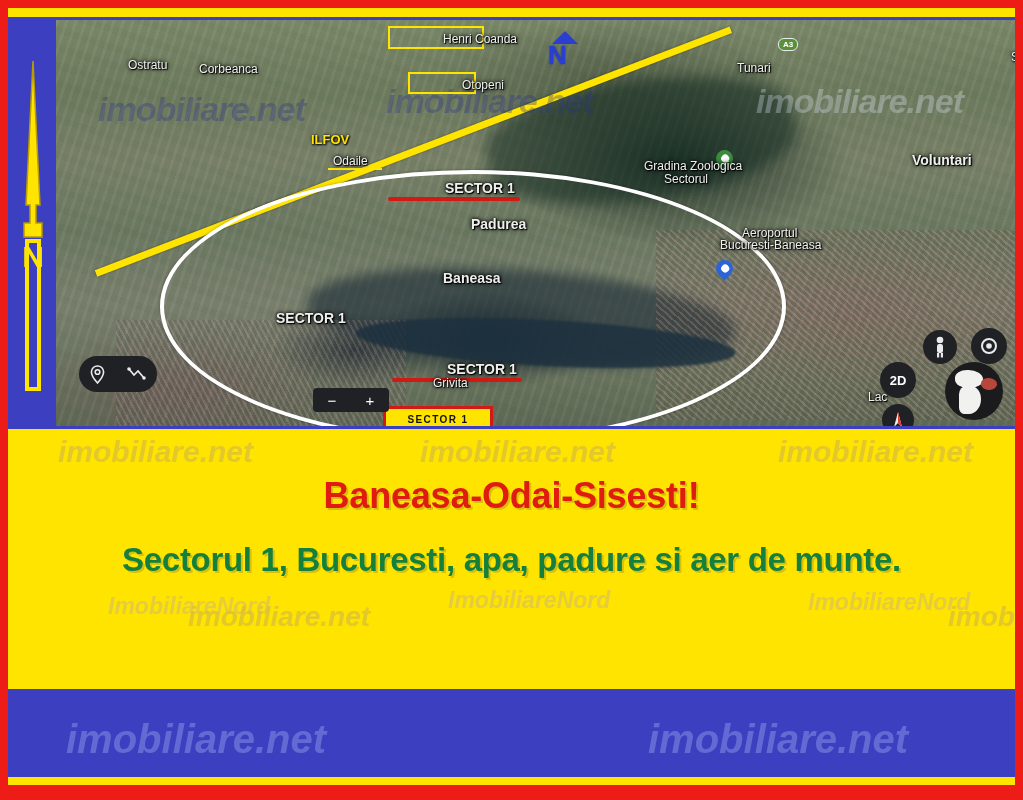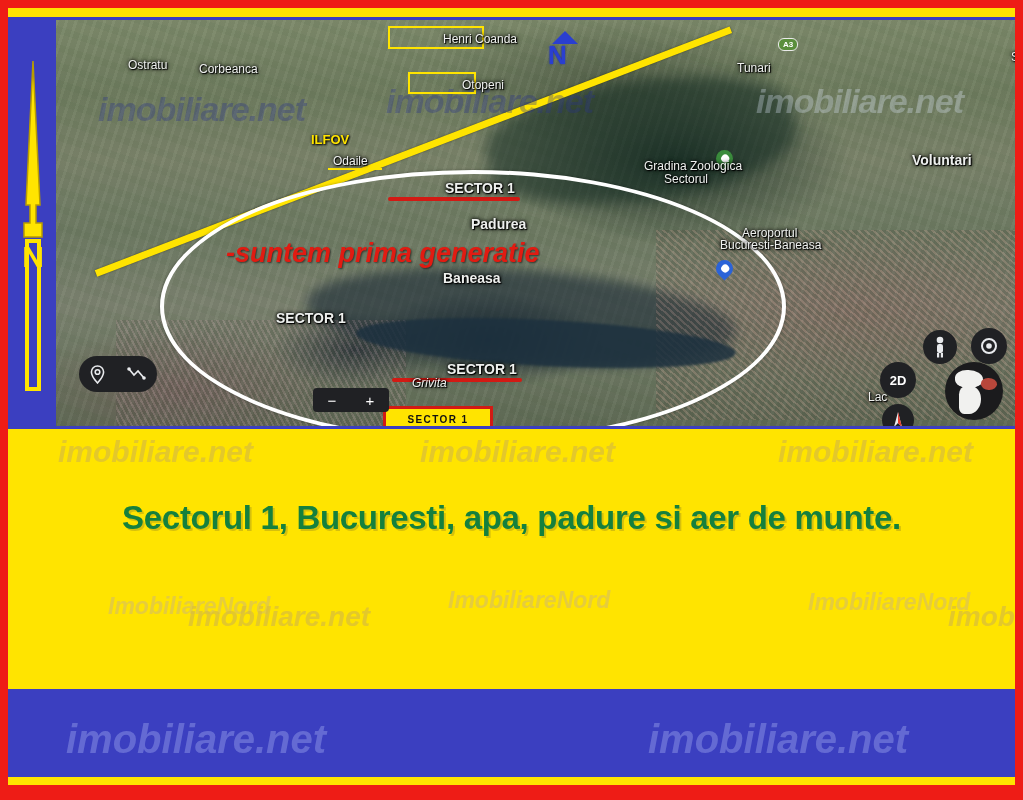--- a/index.html
+++ b/index.html
@@ -189,32 +189,31 @@
           <div class="mlab sm" style="left: 955px; top: 30px;">Stefanestii</div>
           <div class="mlab yel" style="left: 255px; top: 112px;">ILFOV</div>
           <div class="mlab sm" style="left: 277px; top: 134px;">Odaile</div>
           <div class="mlab big" style="left: 856px; top: 132px;">Voluntari</div>
           <div class="mlab sm" style="left: 588px; top: 139px;">Gradina Zoologica</div>
           <div class="mlab sm" style="left: 608px; top: 152px;">Sectorul</div>
           <div class="mlab sm" style="left: 686px; top: 206px;">Aeroportul</div>
           <div class="mlab sm" style="left: 664px; top: 218px;">Bucuresti-Baneasa</div>
           <div class="mlab big" style="left: 415px; top: 196px;">Padurea</div>
           <div class="mlab big" style="left: 387px; top: 250px;">Baneasa</div>
-          <div class="mlab sm" style="left: 356px; top: 356px; font-style: italic;">Grivita</div>
+          <div class="mlab sm" style="left: 377px; top: 356px;">Grivita</div>
           <div class="mlab sm" style="left: 812px; top: 370px;">Lac</div>
           <div class="mlab big" style="left: 389px; top: 160px;">SECTOR 1</div>
           <div class="mlab big" style="left: 220px; top: 290px;">SECTOR 1</div>
           <div class="mlab big" style="left: 391px; top: 341px;">SECTOR 1</div>
         </div>
 
       <div id="sect-box">
         <span>SECTOR 1</span>
       </div>
 
-      <div id="slogan1">-suntem prima generatie</div>
 
       <div class="ctl-dark" style="left:23px;top:336px;width:78px;height:36px;justify-content:space-around;">
         <svg width="17" height="19" viewBox="0 0 17 19">
           <path d="M8.5 1C5 1 2.4 3.6 2.4 7c0 4.4 6.1 11 6.1 11s6.1-6.6 6.1-11C14.6 3.6 12 1 8.5 1z" fill="none" stroke="#e8eaed" stroke-width="1.6"></path>
           <circle cx="8.5" cy="7" r="2.3" fill="none" stroke="#e8eaed" stroke-width="1.6"></circle>
         </svg>
         <svg width="20" height="16" viewBox="0 0 20 16">
           <path d="M2 3 L7 9 L11 5 L17 12" fill="none" stroke="#e8eaed" stroke-width="1.7" stroke-linecap="round"></path>
           <circle cx="2" cy="3" r="1.8" fill="#e8eaed"></circle>
             <circle cx="17" cy="12" r="1.8" fill="#e8eaed"></circle>
@@ -260,20 +259,21 @@
   <div id="yellow-band">
     <div class="wm-y big" style="left:50px;top:6px;">imobiliare.net</div>
     <div class="wm-y big" style="left:412px;top:6px;">imobiliare.net</div>
     <div class="wm-y big" style="left:770px;top:6px;">imobiliare.net</div>
     <div class="wm-y sm" style="left:100px;top:164px;">ImobiliareNord</div>
     <div class="wm-y sm" style="left:440px;top:158px;">ImobiliareNord</div>
     <div class="wm-y sm" style="left:800px;top:160px;">ImobiliareNord</div>
     <div class="wm-y big" style="left:180px;top:172px;font-size:28px;">imobiliare.net</div>
     <div class="wm-y big" style="left:940px;top:172px;font-size:28px;">imob</div>
 
+    <div class="headline" id="line2">Baneasa-Odai-Sisesti!</div>
     <div class="headline" id="line3">Sectorul 1, Bucuresti, apa, padure si aer de munte.</div>
 
   </div>
 
   <div id="footer">
     <div class="wm-b" style="left:58px;top:28px;">imobiliare.net</div>
     <div class="wm-b" style="left:640px;top:28px;">imobiliare.net</div>
   </div>
 </div>
 

